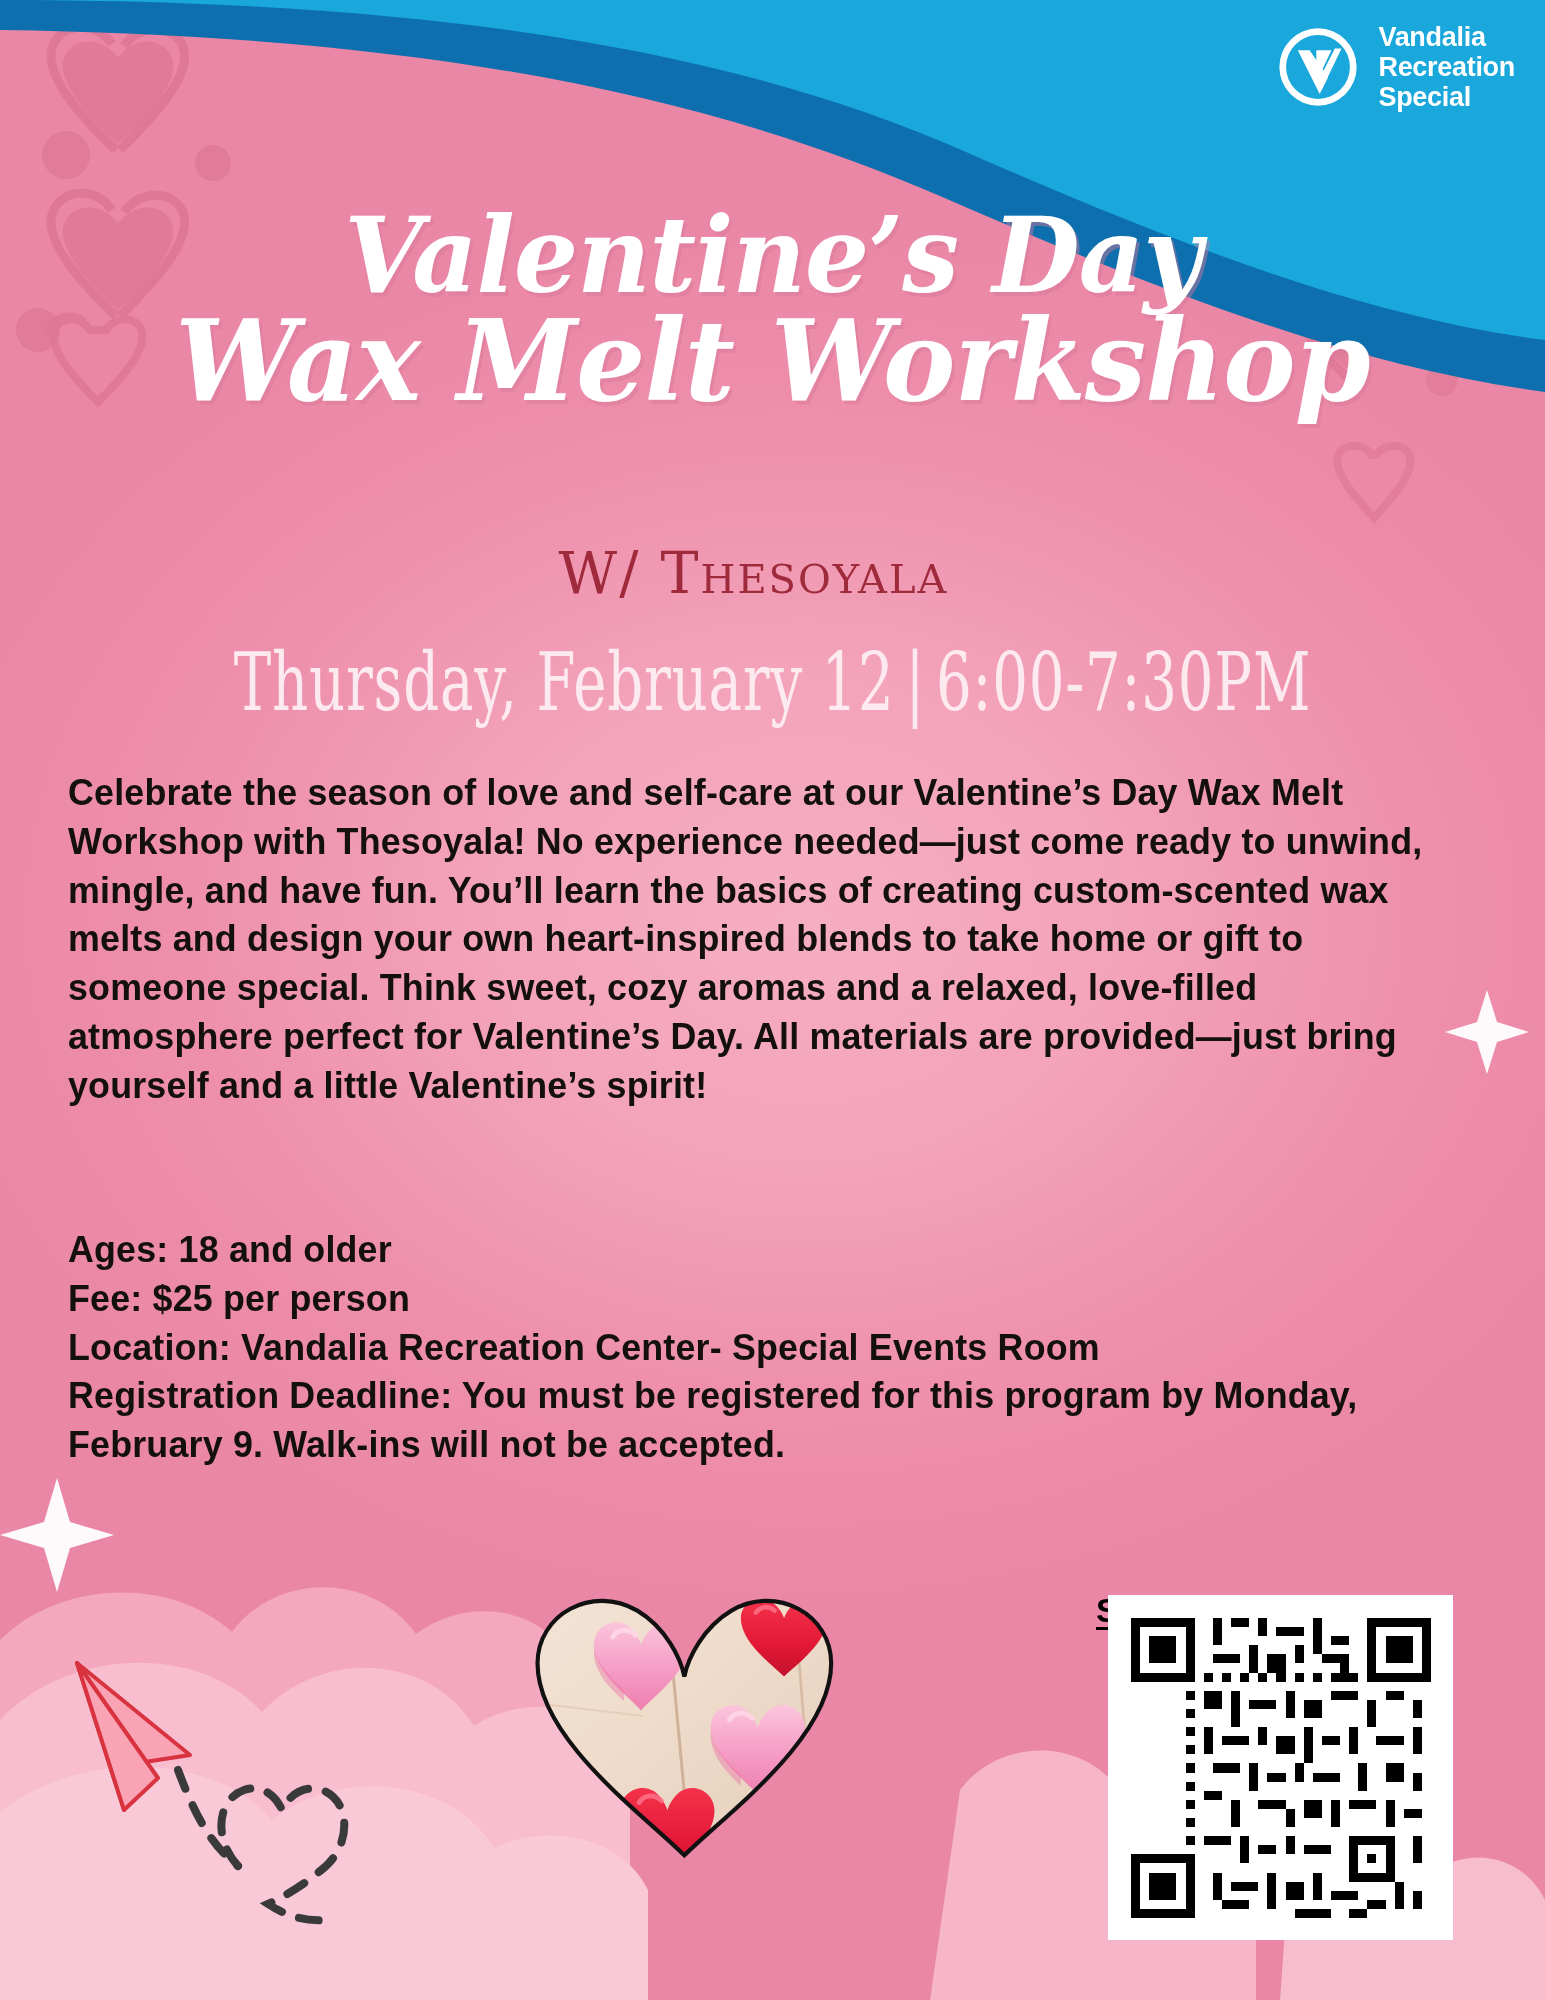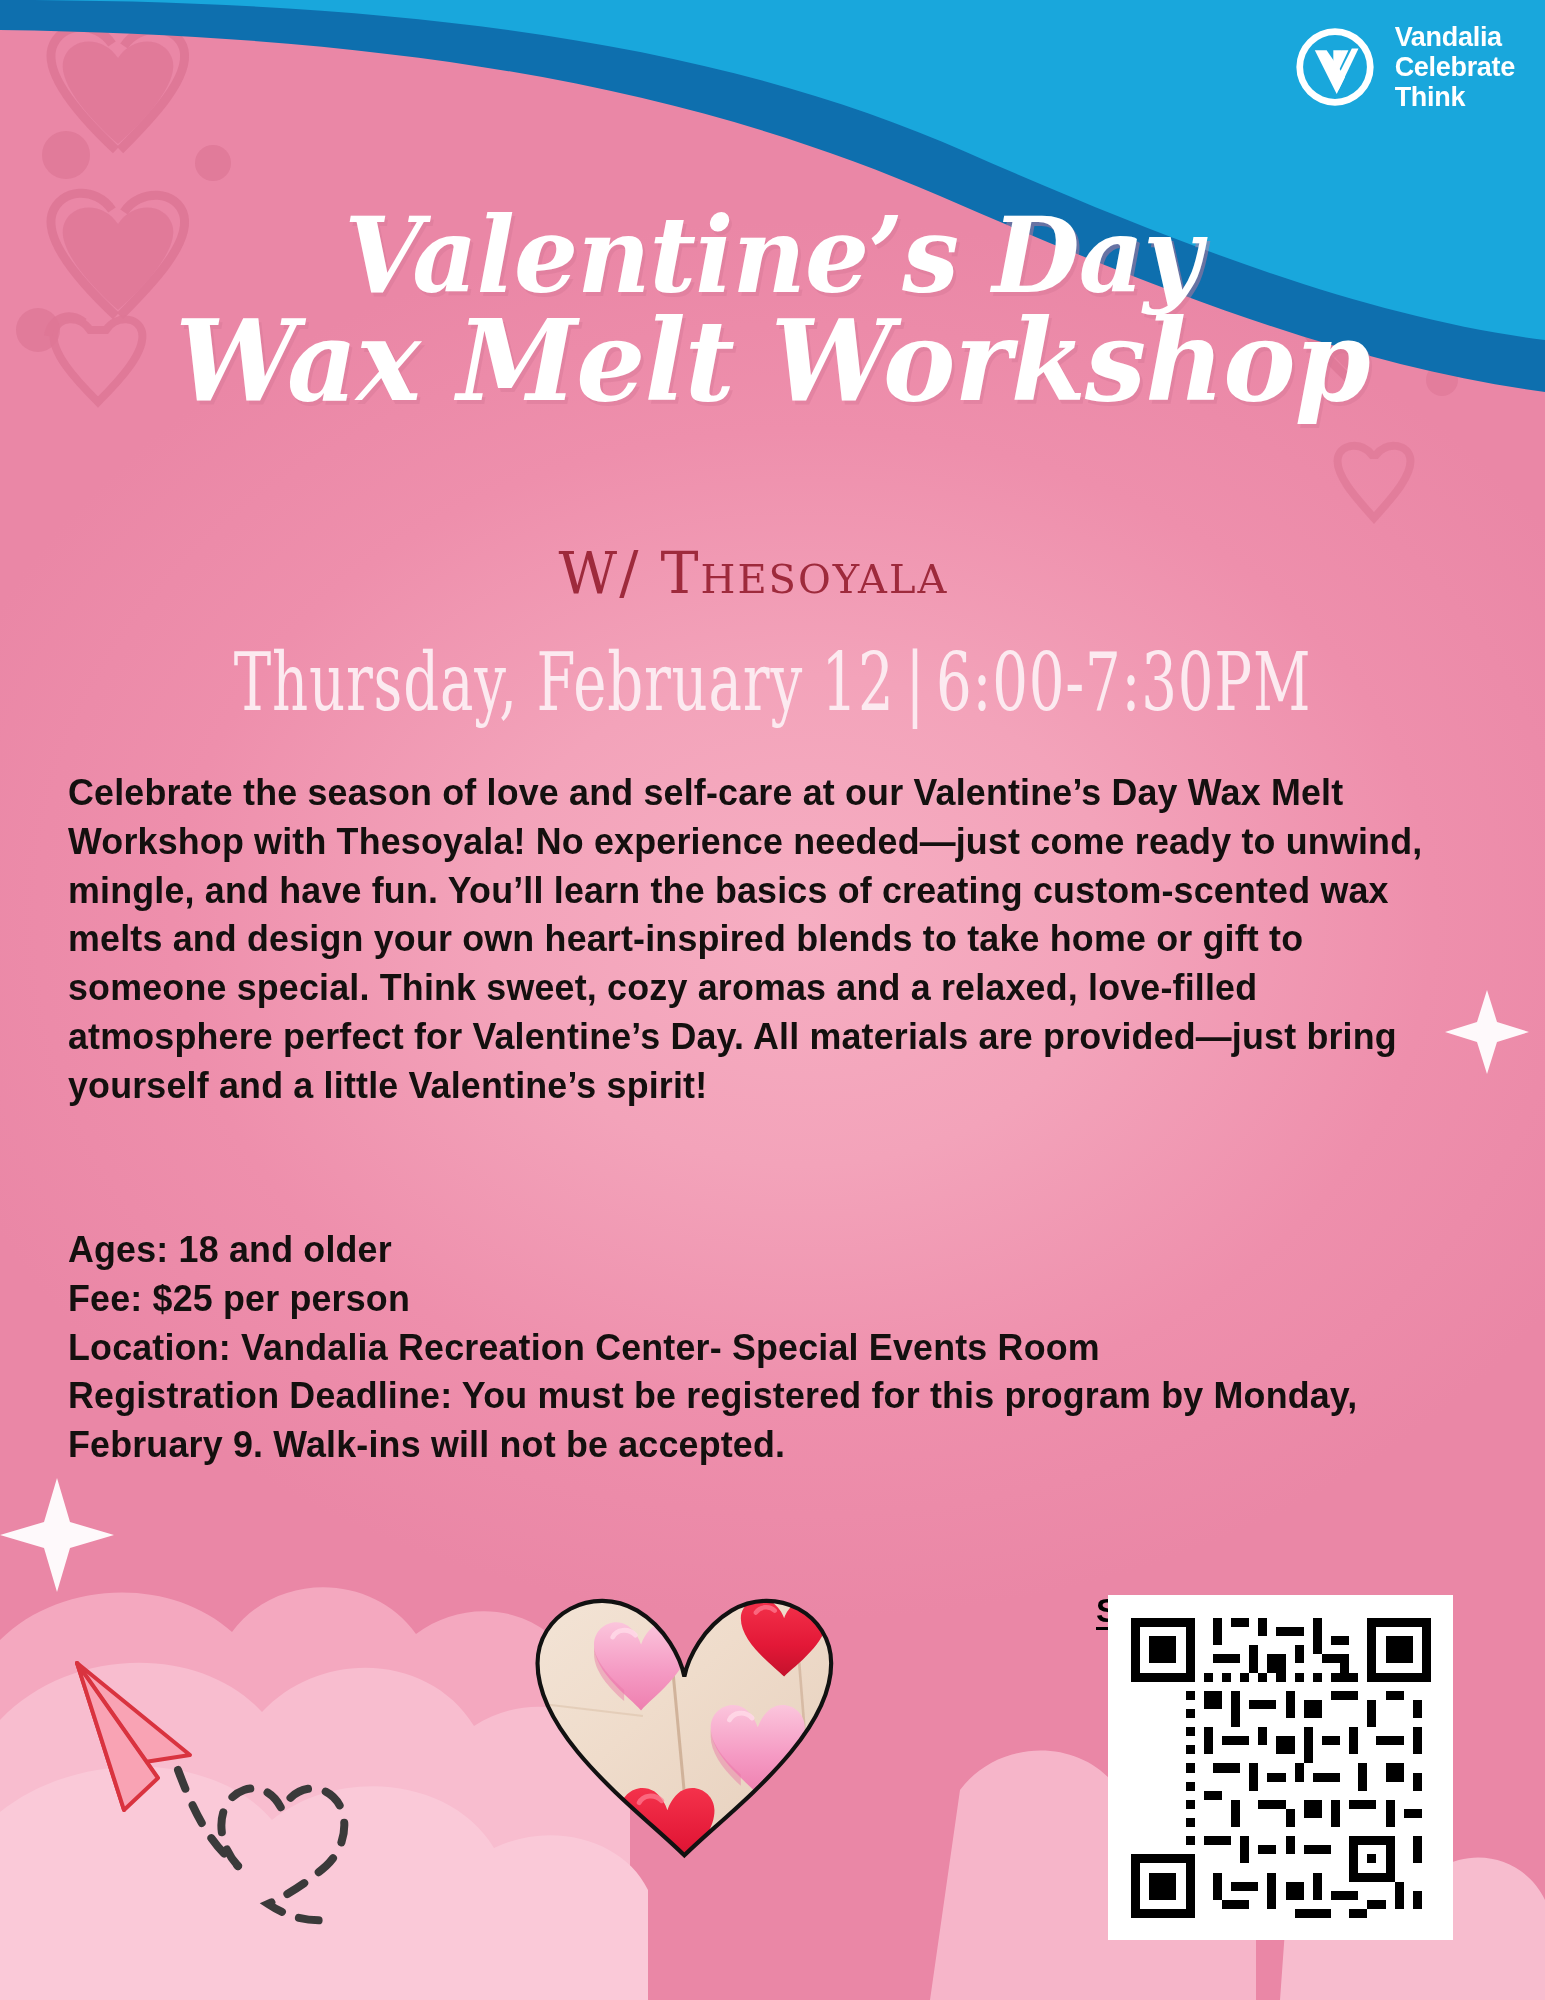--- a/index.html
+++ b/index.html
@@ -187,22 +187,22 @@
   <div class="logo">
     <svg class="logo-mark" viewBox="0 0 100 100" xmlns="http://www.w3.org/2000/svg">
       <path d="M50,4 A46,46 0 1 0 50,96 A46,46 0 1 0 50,4 Z M50,12 A38,38 0 1 1 50,88 A38,38 0 1 1 50,12 Z" fill="#ffffff"></path>
       <path d="M26,30 L48,30 L48,56 L58,44 L58,30 L26,30 Z" fill="#ffffff"></path>
       <path d="M26,30 L52,82 L62,62 L40,30 Z" fill="#ffffff"></path>
       <path d="M58,30 L66,30 L50,64 L46,54 Z" fill="#ffffff"></path>
       <path d="M70,28 L78,28 L54,78 L50,68 Z" fill="#ffffff"></path>
     </svg>
     <div class="logo-text">
       <div>Vandalia</div>
-      <div>Celebrate</div>
-      <div>Think</div>
+      <div>Recreation</div>
+      <div>Special</div>
     </div>
   </div>
 
   <div class="headline">
     <span class="l1">Valentine’s Day</span>
     <span class="l2">Wax Melt Workshop</span>
   </div>
 
   <div class="presenter">W/ Thesoyala</div>
 

